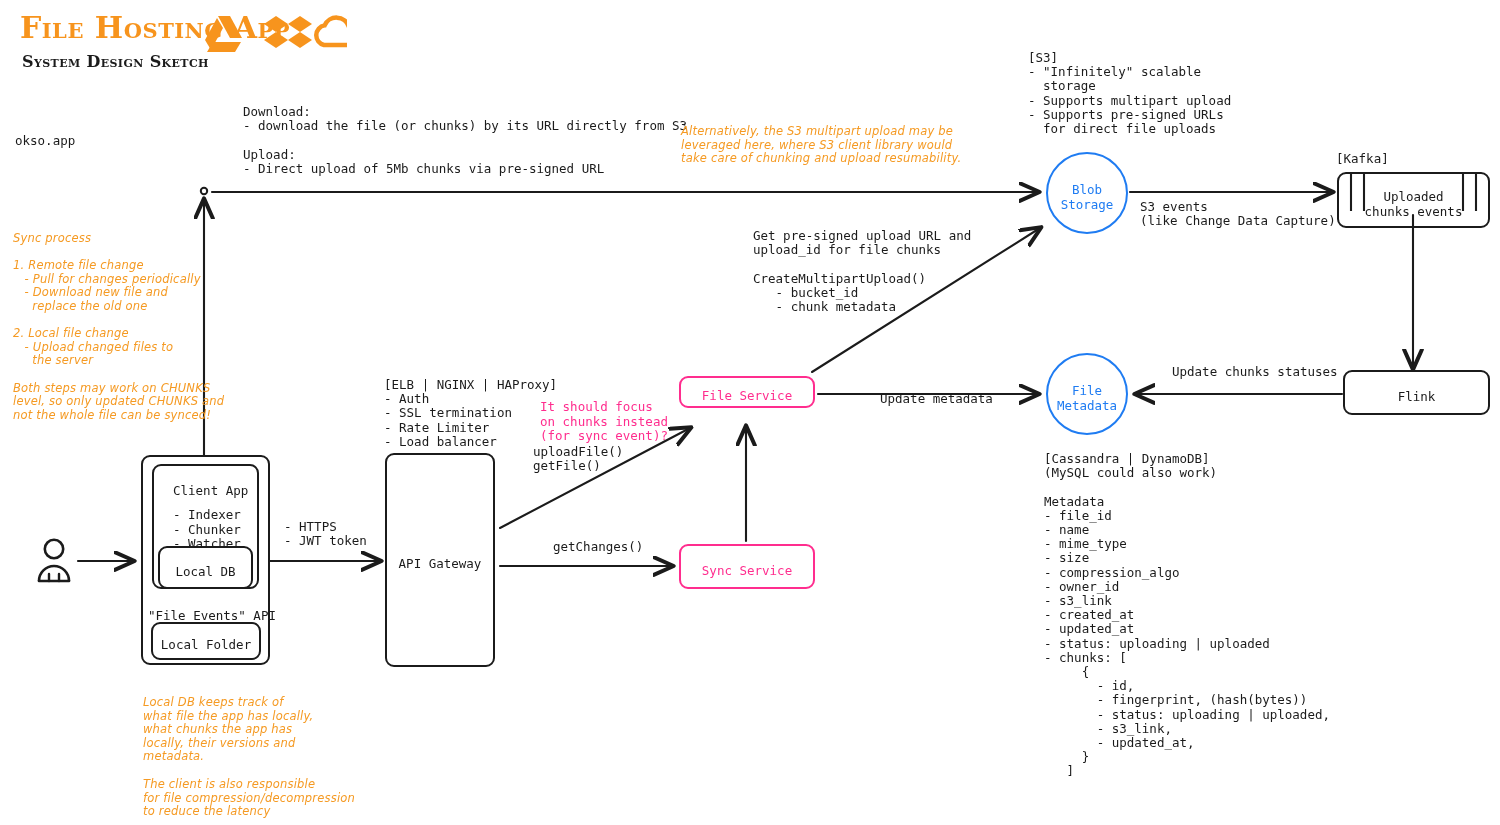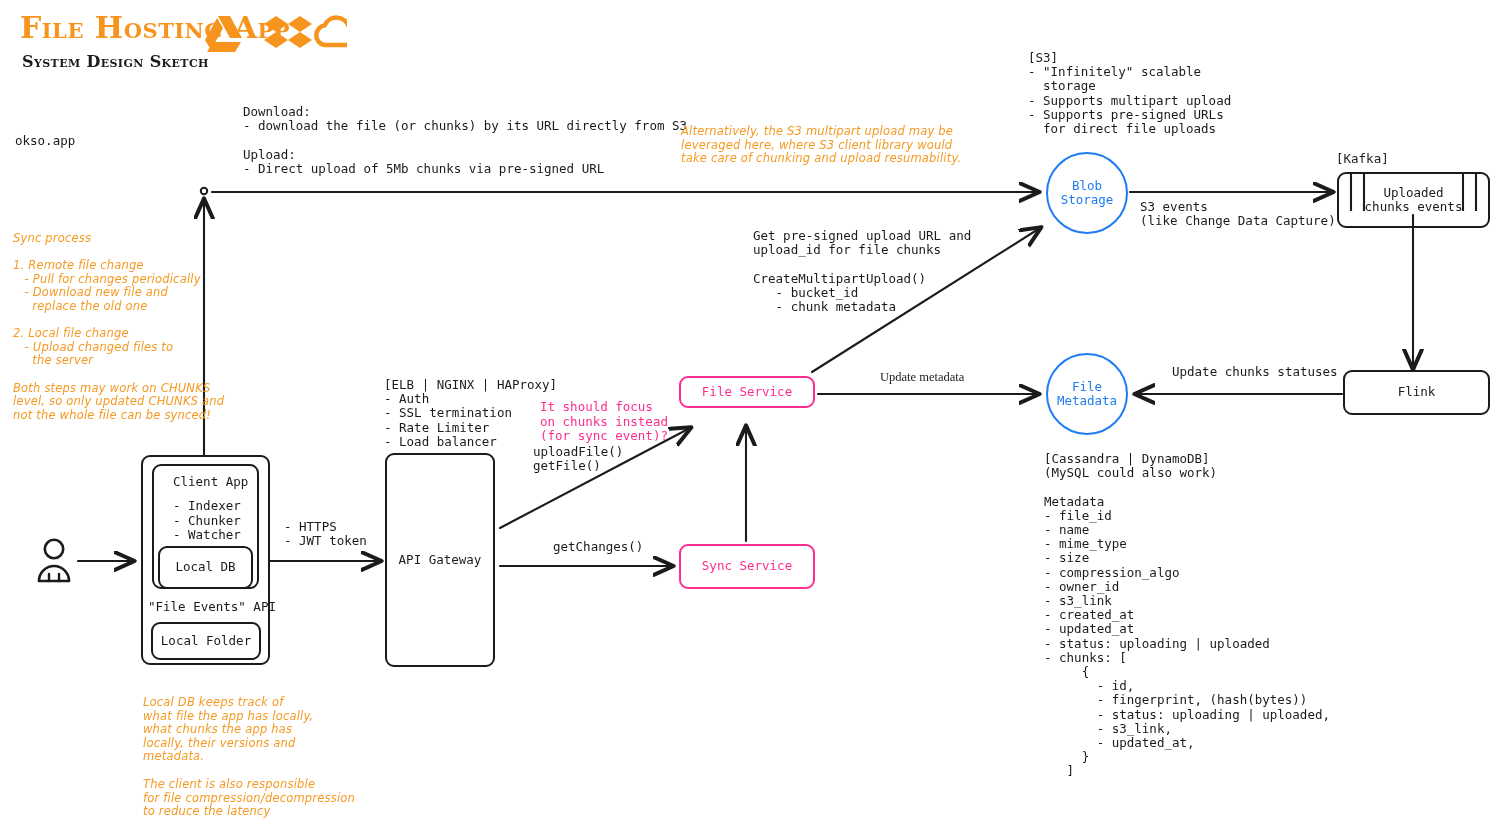--- a/index.html
+++ b/index.html
@@ -26,21 +26,21 @@
   .brand{font-family:"DejaVu Sans Mono", monospace;font-size:12.5px;color:#1b1b1b;}
   
   .box{border:2.3px solid #1b1b1b;border-radius:9px;box-sizing:border-box;
        display:flex;align-items:center;justify-content:center;text-align:center;}
   .box-pink{border:2.6px solid #ff2d8e;border-radius:9px;box-sizing:border-box;
        display:flex;align-items:center;justify-content:center;text-align:center;
        color:#ff2d8e;}
   .circle{border:2.4px solid #1f7cf2;border-radius:50%;box-sizing:border-box;
        display:flex;align-items:center;justify-content:center;text-align:center;
        color:#1f7cf2;}
-  .boxlabel{font-family:"DejaVu Sans Mono", monospace;font-size:12.5px;line-height:14.5px;white-space:pre;}
+  .boxlabel{font-family:"DejaVu Sans Mono", monospace;font-size:12.5px;line-height:14.5px;white-space:pre;margin-top:9px;}
   
   #wires{position:absolute;left:0;top:0;width:1500px;height:825px;pointer-events:none;}
 </style>
 </head>
 <body>
 
 <svg id="wires" viewBox="0 0 1500 825">
   <defs>
     <marker id="ah" markerWidth="11" markerHeight="11" refX="9.2" refY="5" orient="auto">
       <path d="M0.5,0.8 L10,5 L0.5,9.2" fill="none" stroke="#1b1b1b" stroke-width="1.9" stroke-linecap="round" stroke-linejoin="round"></path>
@@ -170,21 +170,21 @@
        - fingerprint, (hash(bytes))
        - status: uploading | uploaded,
        - s3_link,
        - updated_at,
      }
    ]</div>
 
 <div class="abs mono" style="left:284px;top:520px;">- HTTPS
 - JWT token</div>
 <div class="abs mono" style="left:553px;top:540px;">getChanges()</div>
-<div class="abs mono" style="left:880px;top:370px;font-family:Liberation Serif, serif;">Update metadata</div>
+<div class="abs mono" style="left:880px;top:392px;">Update metadata</div>
 <div class="abs mono" style="left:1140px;top:200px;">S3 events
 (like Change Data Capture)</div>
 <div class="abs mono" style="left:1172px;top:365px;">Update chunks statuses</div>
 
 <svg class="abs" style="left:34px;top:535px;" width="40" height="52" viewBox="0 0 40 52">
   <circle cx="20" cy="14" r="9.2" fill="none" stroke="#1b1b1b" stroke-width="2.6"></circle>
   <path d="M5 46 a15 15 0 0 1 30 0" fill="none" stroke="#1b1b1b" stroke-width="2.6"></path>
   <line x1="5" y1="46" x2="35" y2="46" stroke="#1b1b1b" stroke-width="2.6" stroke-linecap="round"></line>
   <line x1="15" y1="39" x2="15" y2="46" stroke="#1b1b1b" stroke-width="2.4" stroke-linecap="round"></line>
   <line x1="25" y1="39" x2="25" y2="46" stroke="#1b1b1b" stroke-width="2.4" stroke-linecap="round"></line>

